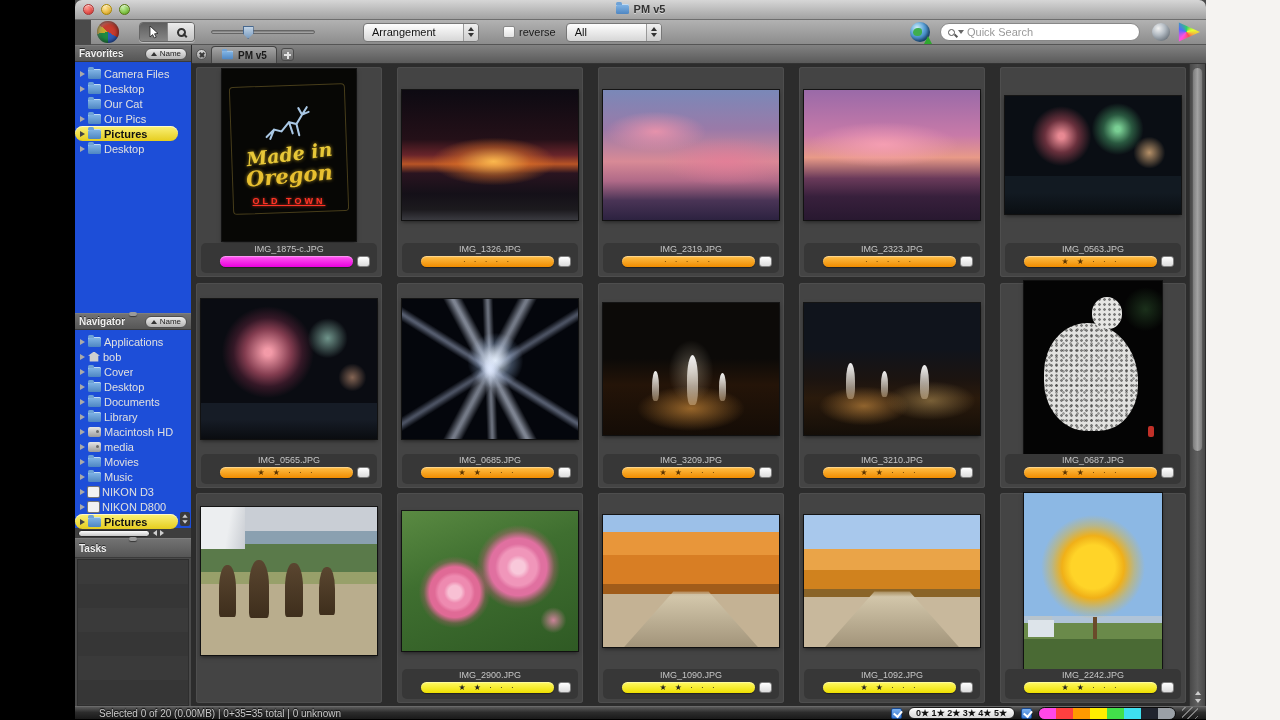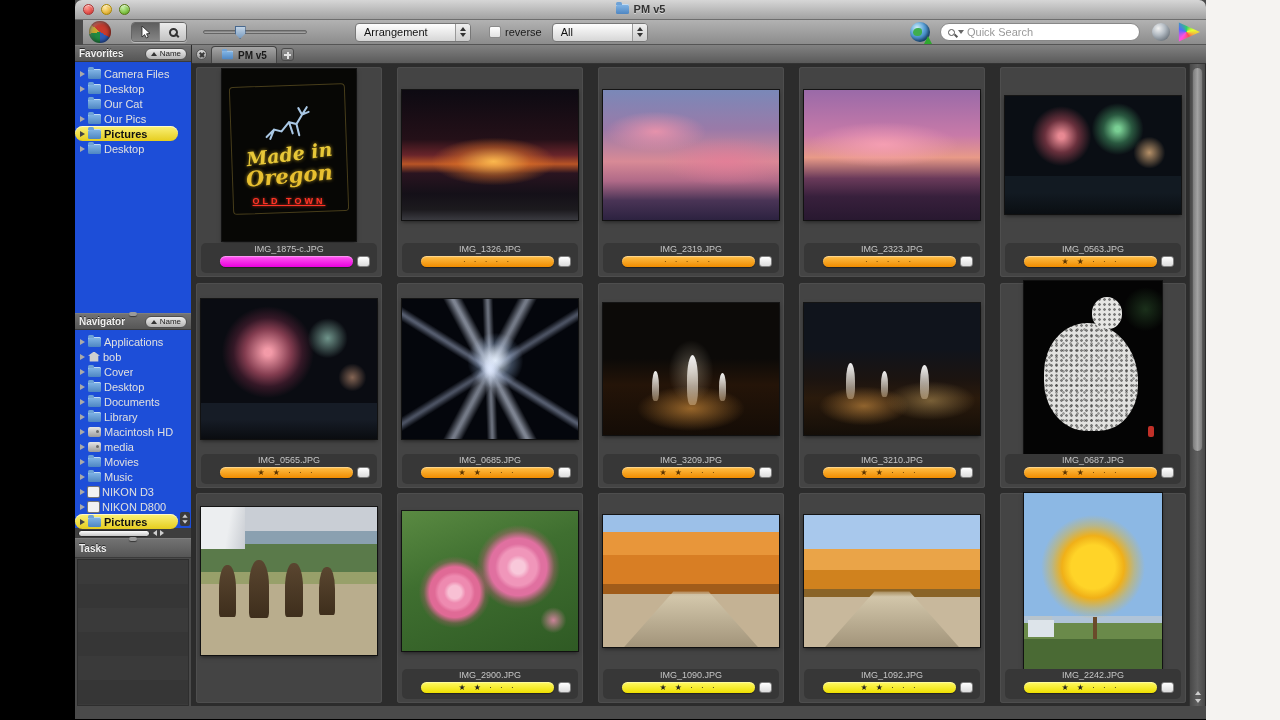--- a/index.html
+++ b/index.html
@@ -24,21 +24,21 @@
   
   .ic { display:inline-block; position:relative; width:13px; height:10px; flex:none; }
   .ic[data-icon="folder"] { background:linear-gradient(#85b8e8,#4e86c2); border-radius:1.5px; box-shadow:inset 0 1px 0 rgba(255,255,255,.5); }
   .ic[data-icon="folder"]::before { content:""; position:absolute; top:-2px; left:0; width:6px; height:3px; background:#6ea2d6; border-radius:1.5px 1.5px 0 0; }
   .ic[data-icon="home"] { width:12px; background:#cfcfcf; clip-path:polygon(50% 0,100% 42%,86% 42%,86% 100%,14% 100%,14% 42%,0 42%); }
   .ic[data-icon="disk"] { background:linear-gradient(#e6e6e6,#9c9c9c); border-radius:2px; }
   .ic[data-icon="disk"]::before { content:""; position:absolute; right:2px; top:3px; width:3px; height:3px; border-radius:50%; background:#6a6a6a; }
   .ic[data-icon="drive"] { width:11px; background:#f2f2f2; border-radius:1px; box-shadow:0 0 0 1px #777; }
 
   
-  .toolbar { position:absolute; top:20px; left:8px; right:0; height:25px;
+  .toolbar { position:absolute; top:20px; left:16px; right:0; height:25px;
     background:linear-gradient(#b2b2b2,#8c8c8c); border-bottom:1px solid #555;
     display:flex; align-items:center; padding:0 6px; }
   .applogo { width:22px; height:22px; border-radius:50%;
     background:conic-gradient(from 20deg,#c83c2e 0 100deg,#2f5cb8 100deg 160deg,#1f8a42 160deg 240deg,#c8a82e 240deg 290deg,#c83c2e 290deg 360deg);
     box-shadow:inset 0 0 5px rgba(0,0,0,.85), inset 2px 2px 3px rgba(255,255,255,.35); }
   .seg { display:flex; border:1px solid #666; border-radius:4px; overflow:hidden; margin-left:20px;
     box-shadow:0 1px 0 rgba(255,255,255,.4); }
   .segbtn { width:27px; height:18px; display:flex; align-items:center; justify-content:center; background:linear-gradient(#ececec,#c2c2c2); }
   .segbtn + .segbtn { border-left:1px solid #888; }
   .segbtn.active { background:linear-gradient(#5e5e5e,#868686); }
@@ -50,21 +50,21 @@
     clip-path:polygon(0 0,100% 0,100% 55%,50% 100%,0 55%); }
   .popup { height:19px; background:linear-gradient(#fefefe,#d6d6d6); border:1px solid #777; border-radius:4px;
     display:flex; align-items:center; font-size:11px; color:#111; }
   .popup .pval { padding:0 8px; flex:1; white-space:nowrap; }
   .parrows { width:15px; align-self:stretch; border-left:1px solid #999; background:linear-gradient(#f0f0f0,#cccccc);
     border-radius:0 3px 3px 0; display:flex; flex-direction:column; align-items:center; justify-content:center; gap:2px; }
   .pa-up { width:0; height:0; border-left:3px solid transparent; border-right:3px solid transparent; border-bottom:4px solid #333; }
   .pa-dn { width:0; height:0; border-left:3px solid transparent; border-right:3px solid transparent; border-top:4px solid #333; }
   .popup.arrangement { width:116px; margin-left:48px; }
   .popup.filter { width:96px; margin-left:10px; }
-  .cbwrap { display:flex; align-items:center; margin-left:18px; }
+  .cbwrap { display:flex; align-items:center; margin-left:24px; }
   .cb { width:12px; height:12px; background:linear-gradient(#fff,#e2e2e2); border:1px solid #8a8a8a; border-radius:2px; }
   .cblabel { font-size:11px; color:#1a1a1a; margin-left:4px; }
   .globe { width:20px; height:20px; border-radius:50%; margin-left:auto; position:relative;
     background:radial-gradient(circle at 35% 30%,#cfeef8,#58a0d8 40%,#2a6aa8 75%,#1a4a80);
     box-shadow:inset -2px -2px 3px rgba(0,0,0,.4); }
   .globe::before { content:""; position:absolute; left:3px; top:6px; width:9px; height:8px; background:#3fae4f; border-radius:60% 40% 50% 50%; }
   .globe::after { content:""; position:absolute; right:-2px; bottom:-2px; width:0; height:0;
     border-left:4px solid transparent; border-right:4px solid transparent; border-bottom:8px solid #2fa82f; }
   .search { width:200px; height:18px; background:#fff; border:1px solid #888; border-radius:9px;
     display:flex; align-items:center; gap:3px; padding:0 7px; margin-left:10px; }
@@ -713,15 +713,34 @@
 
       <div class="vscroll">
         <span class="vthumb"></span>
         <span class="varrows">
             <i class="ua"></i>
             <i class="da"></i>
           </span>
       </div>
     </div>
 
+    <div class="statusbar">
+      <span class="status-text">Selected 0 of 20 (0.00MB) | 0+35=35 total | 0 unknown</span>
+      <div class="sbright">
+        <span class="bluecheck"></span>
+        <span class="ratingpill">0★ 1★ 2★ 3★ 4★ 5★</span>
+        <span class="bluecheck"></span>
+        <span class="swatches">
+          <i class="sw" style="background: rgb(255, 72, 232);"></i>
+          <i class="sw" style="background: rgb(255, 64, 64);"></i>
+          <i class="sw" style="background: rgb(255, 154, 0);"></i>
+          <i class="sw" style="background: rgb(255, 238, 0);"></i>
+          <i class="sw" style="background: rgb(66, 224, 74);"></i>
+          <i class="sw" style="background: rgb(62, 224, 240);"></i>
+          <i class="sw" style="background: rgb(32, 36, 46);"></i>
+          <i class="sw" style="background: rgb(154, 160, 166);"></i>
+        </span>
+        <span class="gripicon"></span>
+      </div>
+    </div>
 
   </div>
 </div>
 
 </body></html>

